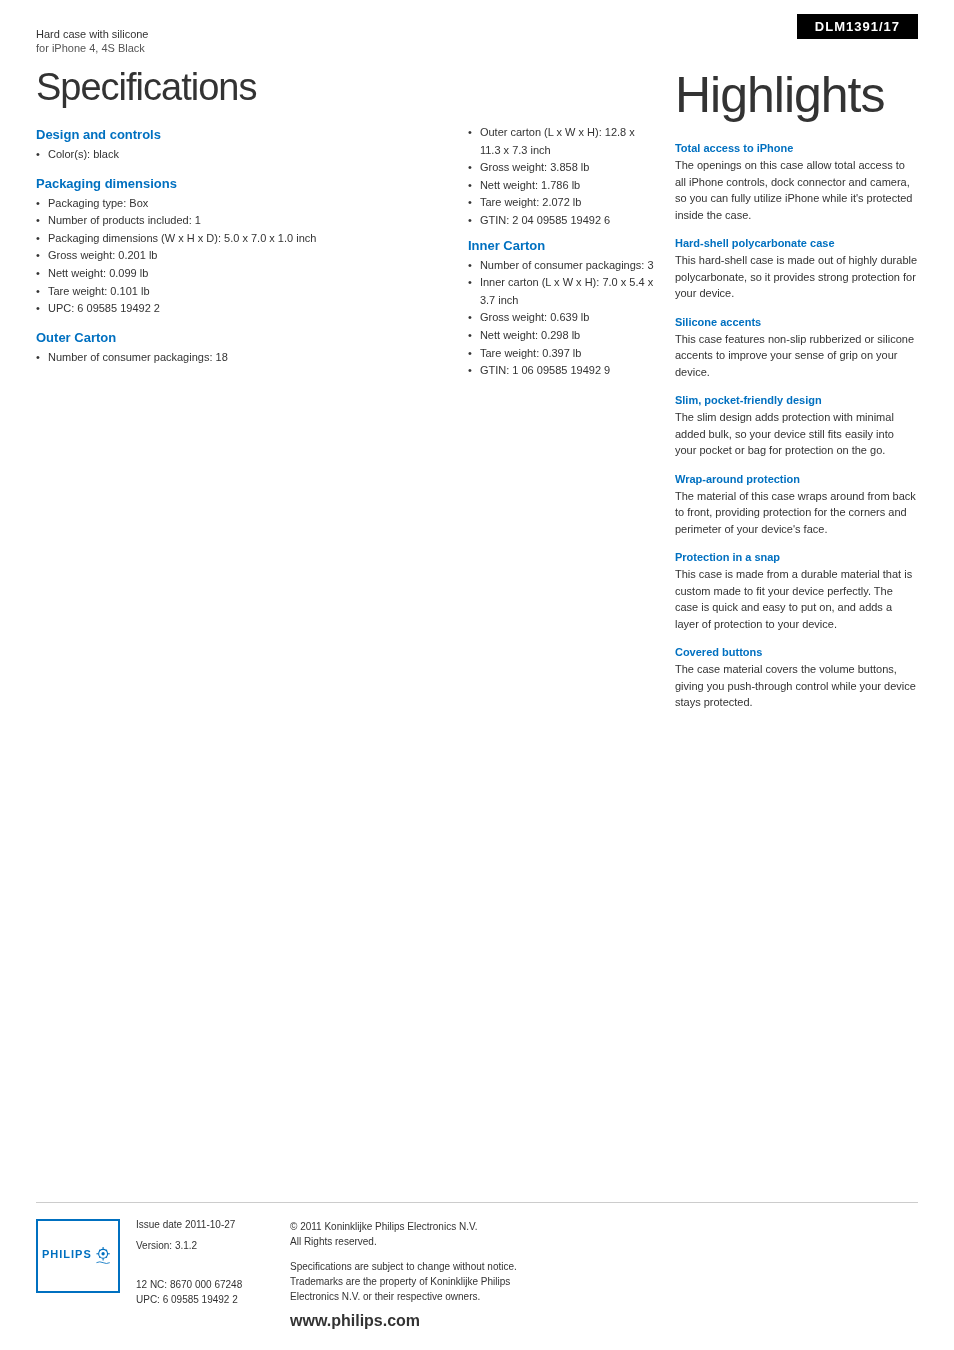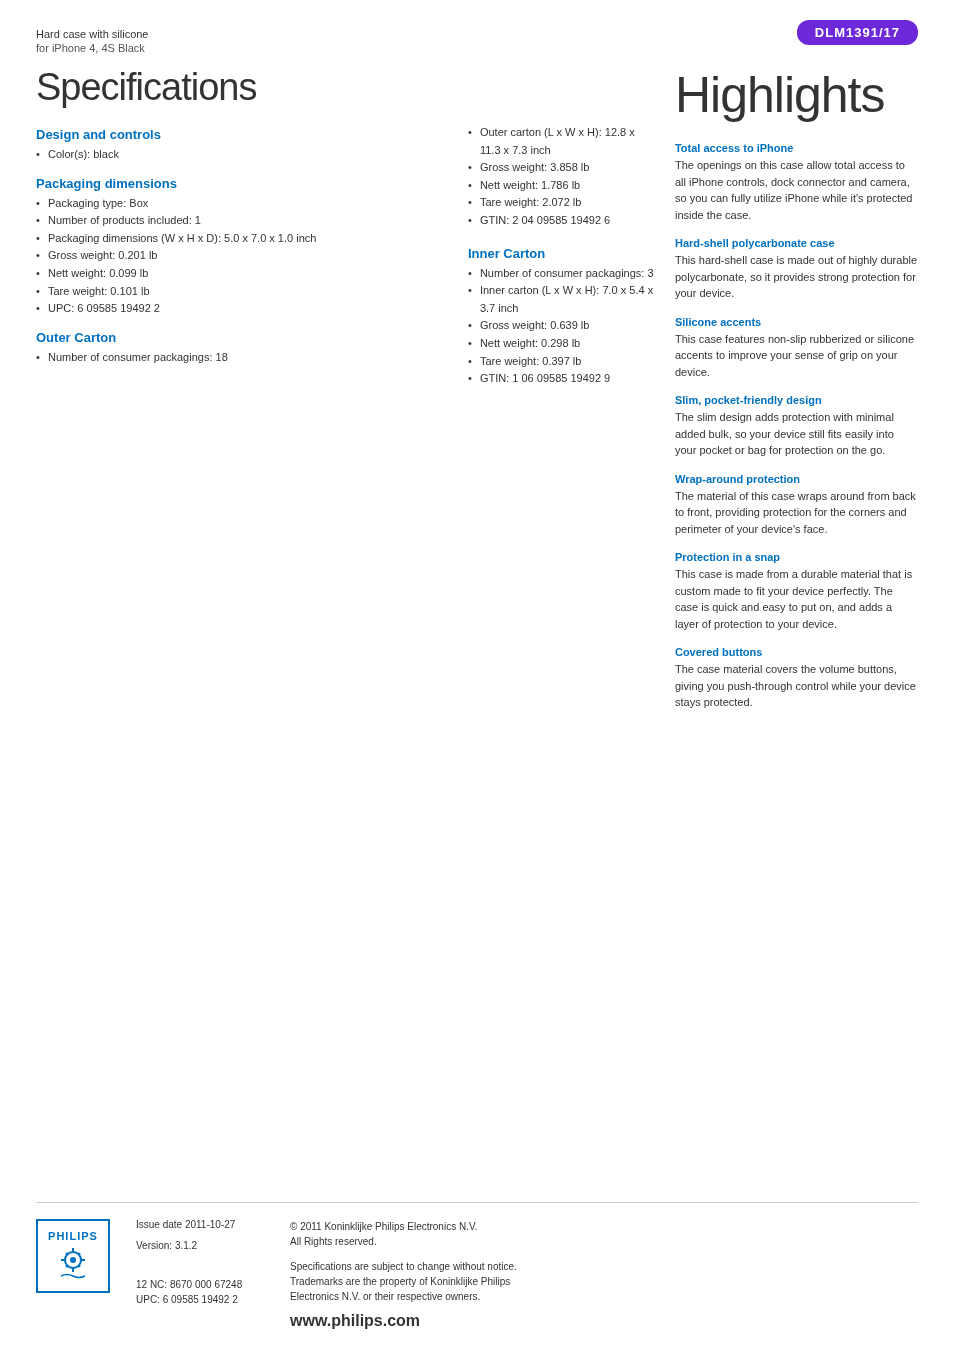--- a/index.html
+++ b/index.html
@@ -28,29 +28,28 @@
     }
     .product-subtitle {
       font-size: 11px;
       color: #555;
       margin-bottom: 8px;
     }
 
     
     .model-badge {
       position: absolute;
-      top: 20px;
+      top: 14px;
       right: 36px;
-      background: #6d28d9;
+      background: #000000;
       color: #fff;
       padding: 5px 18px;
       font-size: 13px;
       font-weight: bold;
       letter-spacing: 1px;
-      border-radius: 12px;
     }
 
     
     .section-heading {
       font-size: 13px;
       font-weight: bold;
       color: #0070c0;
       margin-bottom: 4px;
       margin-top: 12px;
     }
@@ -138,25 +137,25 @@
       gap: 20px;
     }
 
     .footer-logo {
       width: 80px;
       flex-shrink: 0;
     }
 
     
     .philips-logo-box {
-      width: 74px;
+      width: 84px;
       height: 74px;
       border: 2px solid #0070c0;
       display: flex;
-      flex-direction: column;
+      flex-direction: row;
       align-items: center;
       justify-content: center;
       padding: 4px;
     }
 
     .philips-logo-text {
       font-size: 11px;
       font-weight: bold;
       color: #0070c0;
       letter-spacing: 1px;
@@ -258,21 +257,21 @@
         <div style="width:46%; padding-right:20px; padding-top:62px;">
 
           <ul class="bullet-list">
             <li>Outer carton (L x W x H): 12.8 x 11.3 x 7.3 inch</li>
             <li>Gross weight: 3.858 lb</li>
             <li>Nett weight: 1.786 lb</li>
             <li>Tare weight: 2.072 lb</li>
             <li>GTIN: 2 04 09585 19492 6</li>
           </ul>
 
-          <div class="section-heading" style="margin-top:16px;">Inner Carton</div>
+          <div class="section-heading" style="margin-top:8px;">Inner Carton</div>
           <ul class="bullet-list">
             <li>Number of consumer packagings: 3</li>
             <li>Inner carton (L x W x H): 7.0 x 5.4 x 3.7 inch</li>
             <li>Gross weight: 0.639 lb</li>
             <li>Nett weight: 0.298 lb</li>
             <li>Tare weight: 0.397 lb</li>
             <li>GTIN: 1 06 09585 19492 9</li>
           </ul>
         </div>
 

